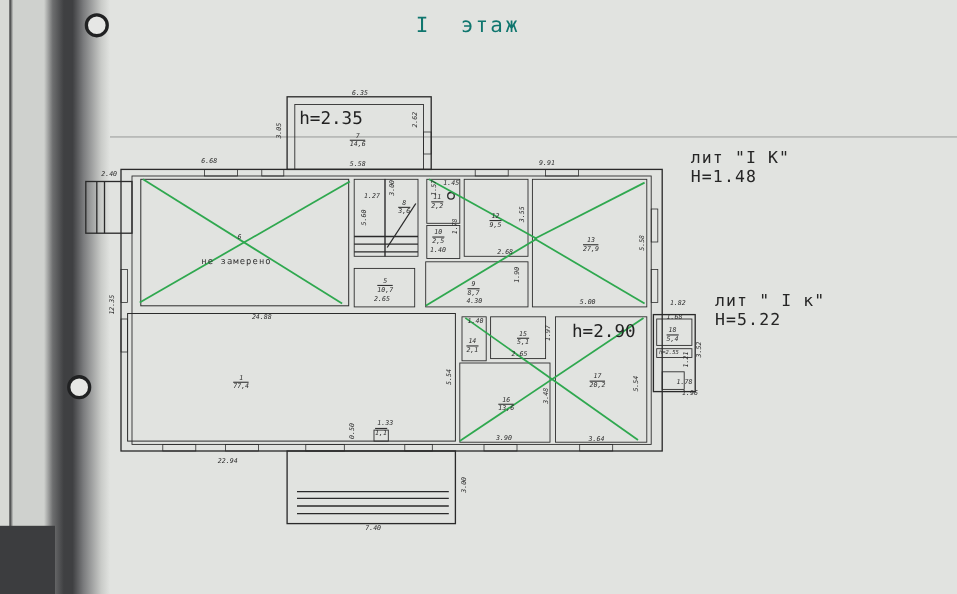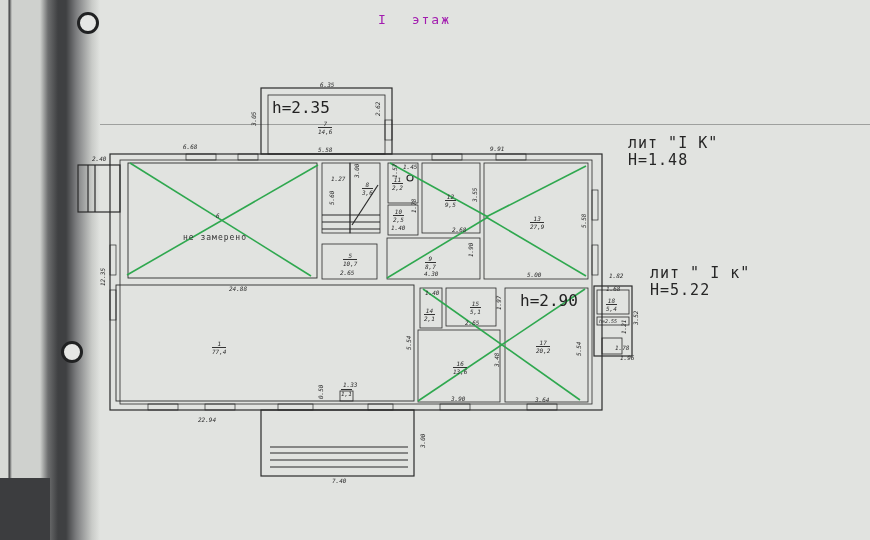--- a/index.html
+++ b/index.html
@@ -3,21 +3,21 @@
 <meta charset="utf-8">
 <style>
   html,body{margin:0;padding:0;}
   body{width:870px;height:540px;overflow:hidden;background:#dcdedb;font-family:"DejaVu Sans Mono",monospace;position:relative;}
   .paper{position:absolute;left:0;top:0;width:870px;height:540px;background:#e1e3e0;}
   .binder{position:absolute;left:0;top:0;width:100px;height:540px;
     background:linear-gradient(90deg,#d8dad6 0px,#d8dad6 8px,#3a3b3c 9px,#cfd1ce 12px,#cfd1ce 40px,#6d6e6f 48px,#3f4042 58px,#3f4042 66px,#7b7c7e 76px,#c9cbc8 92px,#e1e3e0 100px);}
   .binder-bottom{position:absolute;left:0;top:478px;width:50px;height:62px;background:#3c3d3f;}
   .hole{position:absolute;width:16px;height:16px;border:3px solid #202122;border-radius:50%;background:#e6e7e5;}
   .hline{position:absolute;left:100px;top:124px;width:770px;height:1px;background:#9ea09e;}
-  .title{position:absolute;font-size:13px;color:#a21caf;letter-spacing:2px;}
+  .title{position:absolute;font-size:19px;color:#0f766e;letter-spacing:2px;}
   .lit{position:absolute;font-size:15px;color:#262626;line-height:17px;letter-spacing:1px;}
   svg{position:absolute;left:0;top:0;}
   .lbl{position:absolute;font-size:6px;color:#2b2b2b;font-style:italic;white-space:nowrap;}
   .lbl.v{transform:rotate(-90deg);transform-origin:left top;}
   .room{position:absolute;font-size:6px;color:#2b2b2b;text-align:center;font-style:italic;line-height:7px;}
   .room .a{border-top:1px solid #333;display:block;}
   .hlabel{position:absolute;font-size:16px;color:#222;}
   .note{position:absolute;font-size:8px;color:#333;letter-spacing:1px;}
 </style>
 </head>

